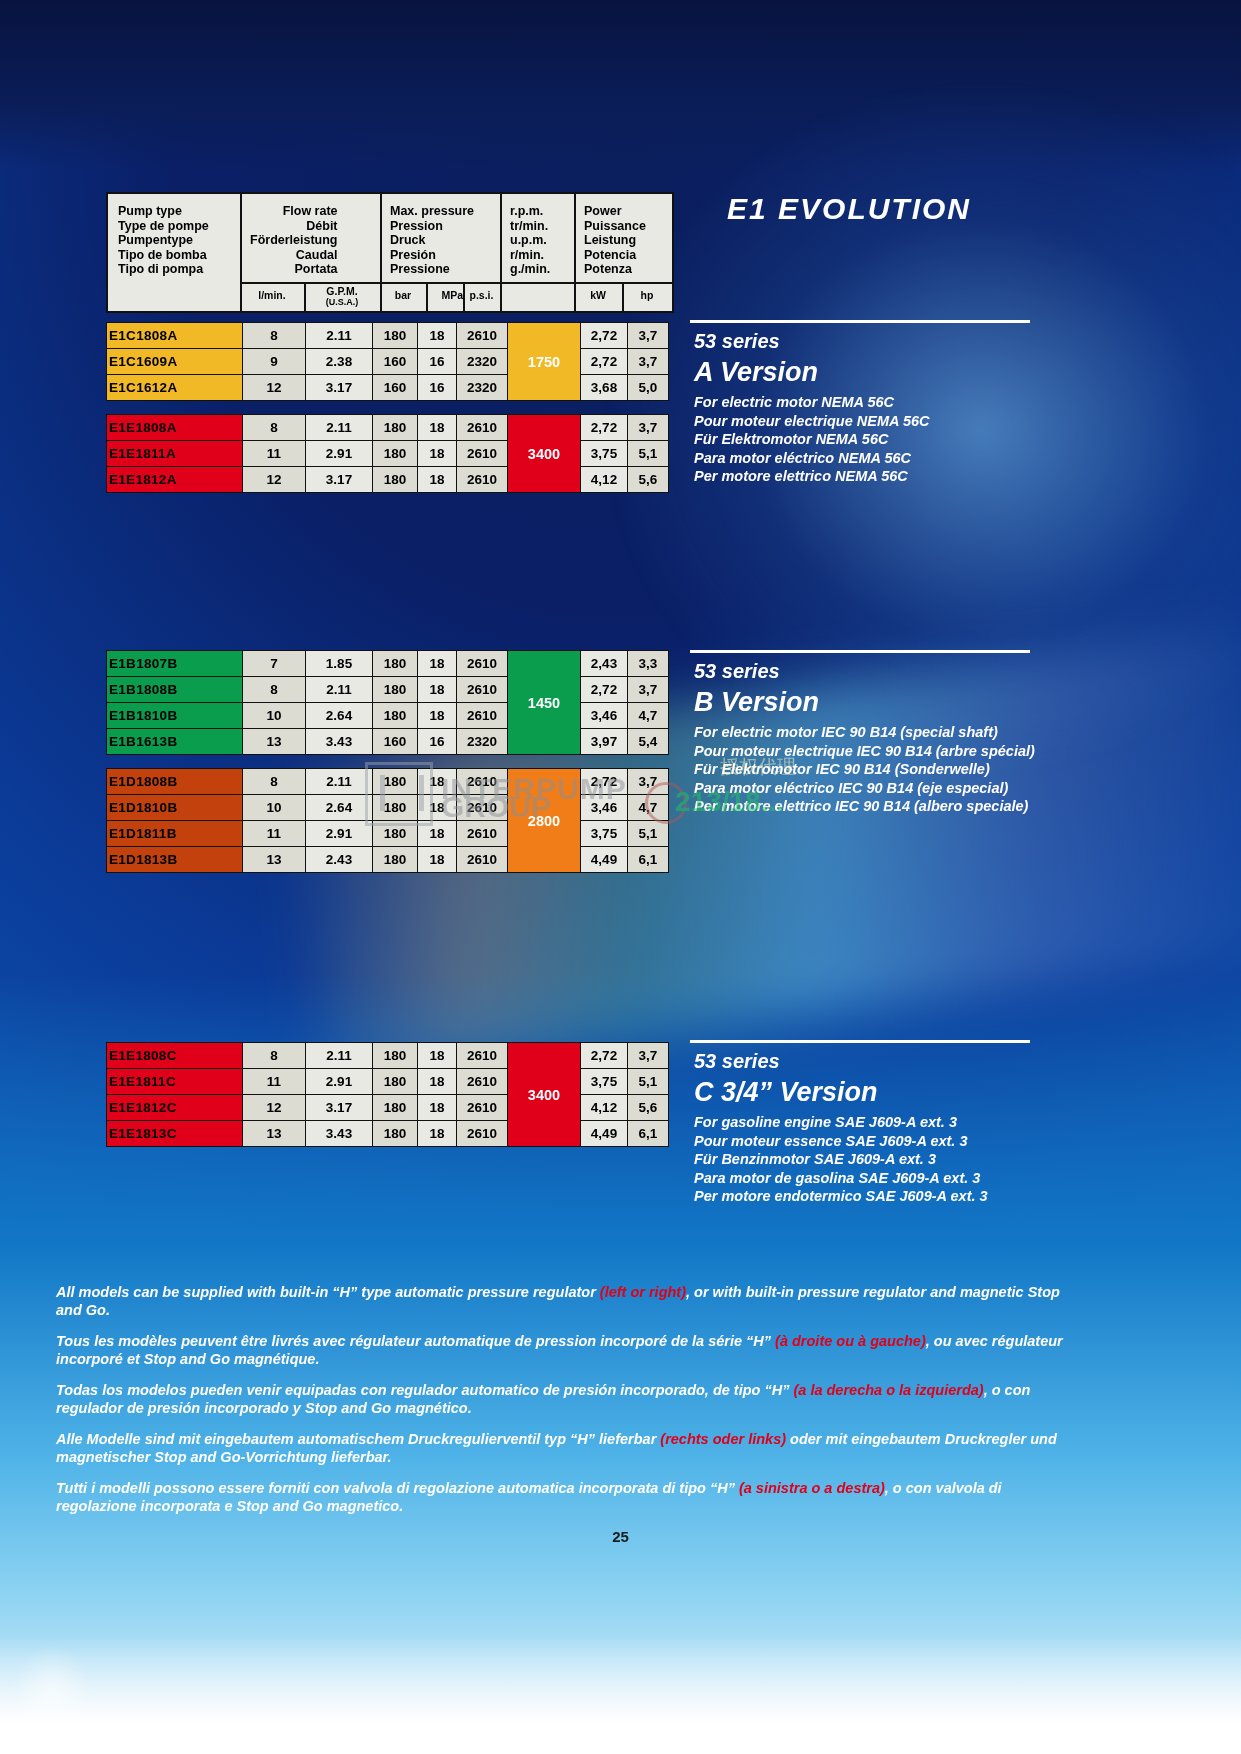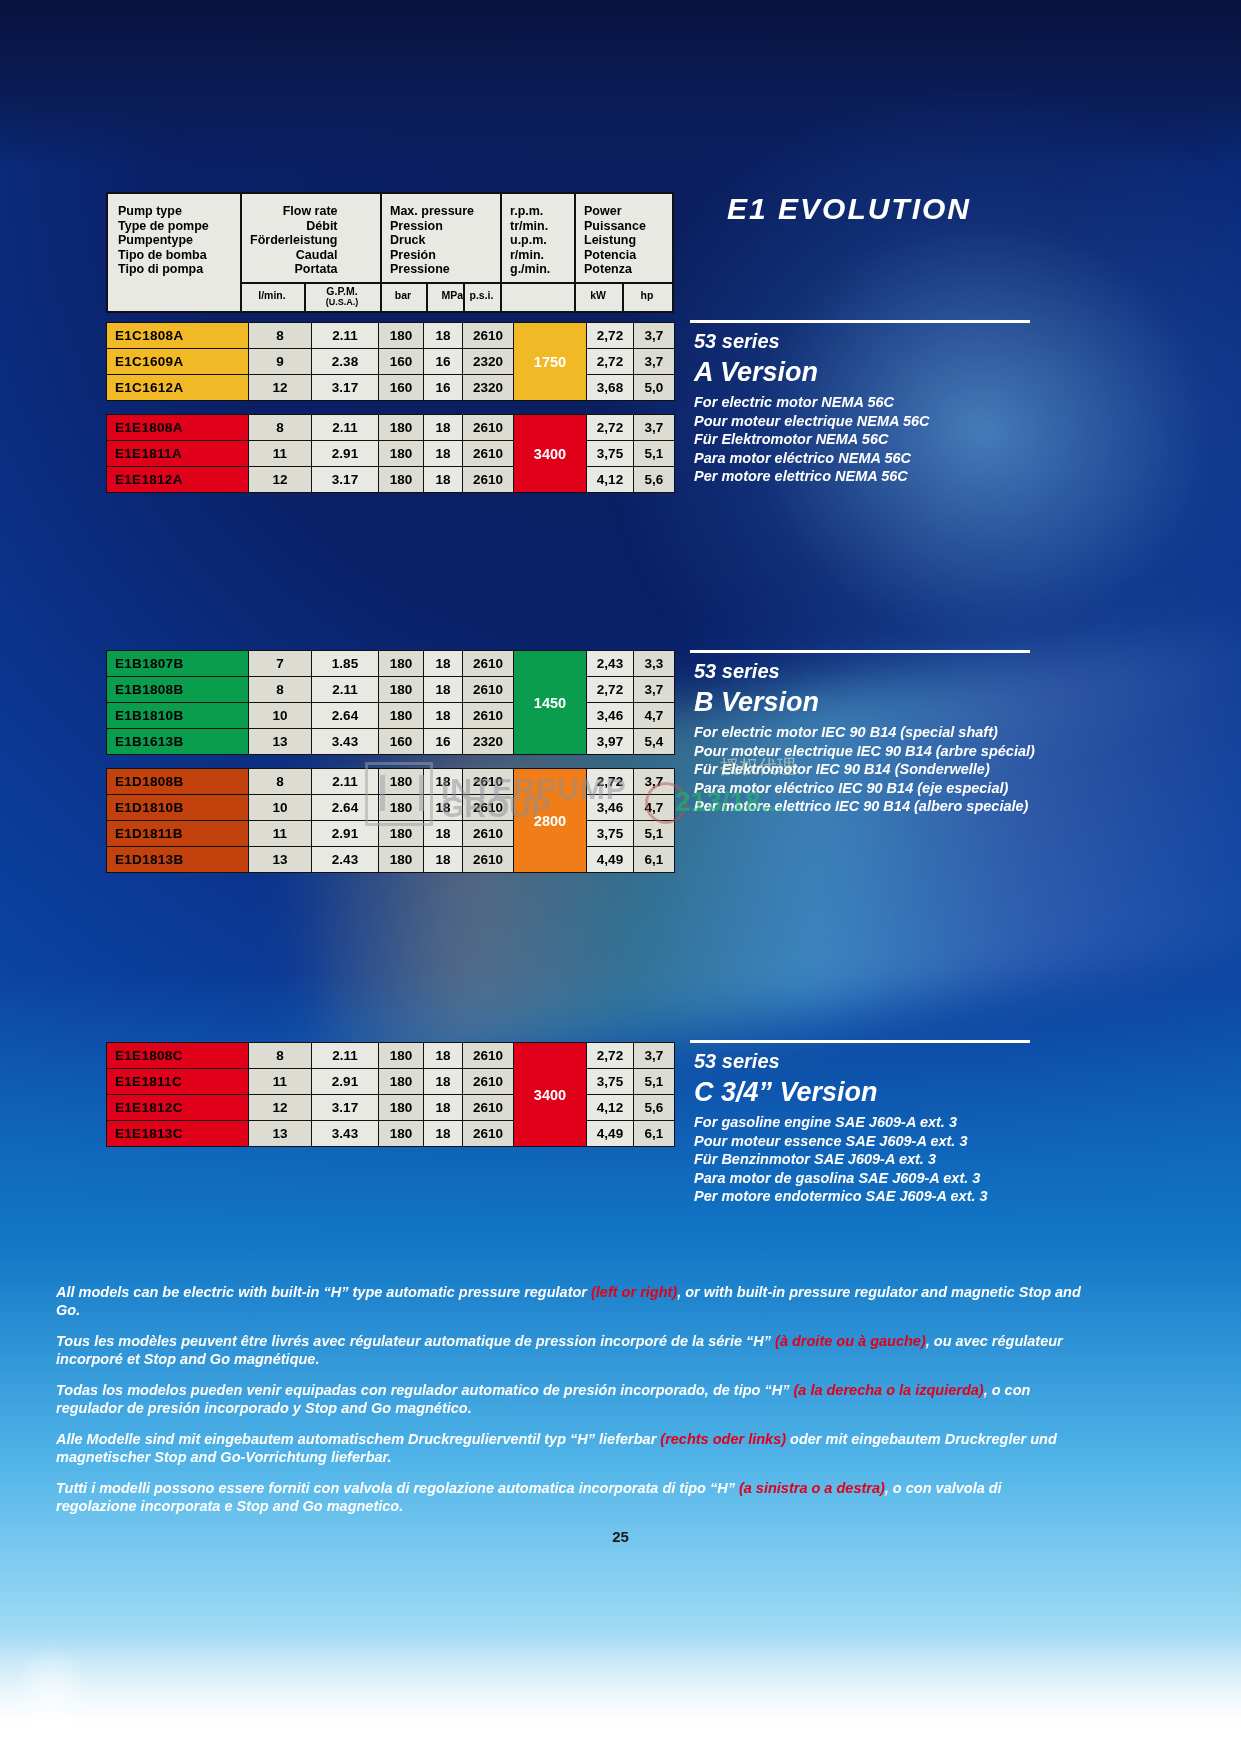--- a/index.html
+++ b/index.html
@@ -58,21 +58,21 @@
   .hdr .hline{position:absolute;height:2px;background:#111;}
   .hdr .sub{position:absolute;font-size:10.5px;font-weight:bold;color:#000;text-align:center;}
   .hdr .sub.small{font-size:9px;}
 
   
   .tbl{position:absolute;border-collapse:collapse;font-weight:bold;}
   .tbl td{
     border:1px solid #111;font-size:13.5px;color:#000;text-align:center;
     height:25px;padding:0;
   }
-  td.model{width:133px;text-align:left;padding-left:8px;font-size:13.5px;letter-spacing:.3px;}
+  td.model{width:133px;text-align:left;padding-left:2px;font-size:13.5px;letter-spacing:.3px;}
   td.lmin{width:62px;background:#dcdcd3;}
   td.gpm{width:66px;background:#e9e9e4;}
   td.bar{width:44px;background:#dcdcd3;}
   td.mpa{width:38px;background:#e9e9e4;}
   td.psi{width:50px;background:#dcdcd3;}
   td.rpm{width:72px;text-align:center;color:#fff;font-size:14.5px;}
   td.kw{width:46px;background:#e9e9e4;}
   td.hp{width:40px;background:#dcdcd3;}
 
   .c-yellow{background:#f2b927;}
@@ -414,21 +414,21 @@
   <div class="wm">
     <div class="wm-box"></div>
     <div class="wm-text">INTERPUMP</div>
     <div class="wm-sub">GROUP</div>
     <div class="wm-circle"></div>
     <div class="wm-cn">授权代理</div>
     <div class="wm-num">213/18...</div>
   </div>
 
   <div class="notes">
-    <div class="note"><span>All models can be electric with built-in “H” type automatic pressure regulator </span><span class="hl">(left or right)</span><span>, or with built-in pressure regulator and magnetic Stop and Go.</span></div>
+    <div class="note"><span>All models can be supplied with built-in “H” type automatic pressure regulator </span><span class="hl">(left or right)</span><span>, or with built-in pressure regulator and magnetic Stop and Go.</span></div>
     <div class="note"><span>Tous les modèles peuvent être livrés avec régulateur automatique de pression incorporé de la série “H” </span><span class="hl">(à droite ou à gauche)</span><span>, ou avec régulateur incorporé et Stop and Go magnétique.</span></div>
     <div class="note"><span>Todas los modelos pueden venir equipadas con regulador automatico de presión incorporado, de tipo “H” </span><span class="hl">(a la derecha o la izquierda)</span><span>, o con regulador de presión incorporado y Stop and Go magnético.</span></div>
     <div class="note"><span>Alle Modelle sind mit eingebautem automatischem Druckregulierventil typ “H” lieferbar </span><span class="hl">(rechts oder links)</span><span> oder mit eingebautem Druckregler und magnetischer Stop and Go-Vorrichtung lieferbar.</span></div>
     <div class="note"><span>Tutti i modelli possono essere forniti con valvola di regolazione automatica incorporata di tipo “H” </span><span class="hl">(a sinistra o a destra)</span><span>, o con valvola di regolazione incorporata e Stop and Go magnetico.</span></div>
   </div>
 
   <div class="pageno">25</div>
 
 </div>
 

